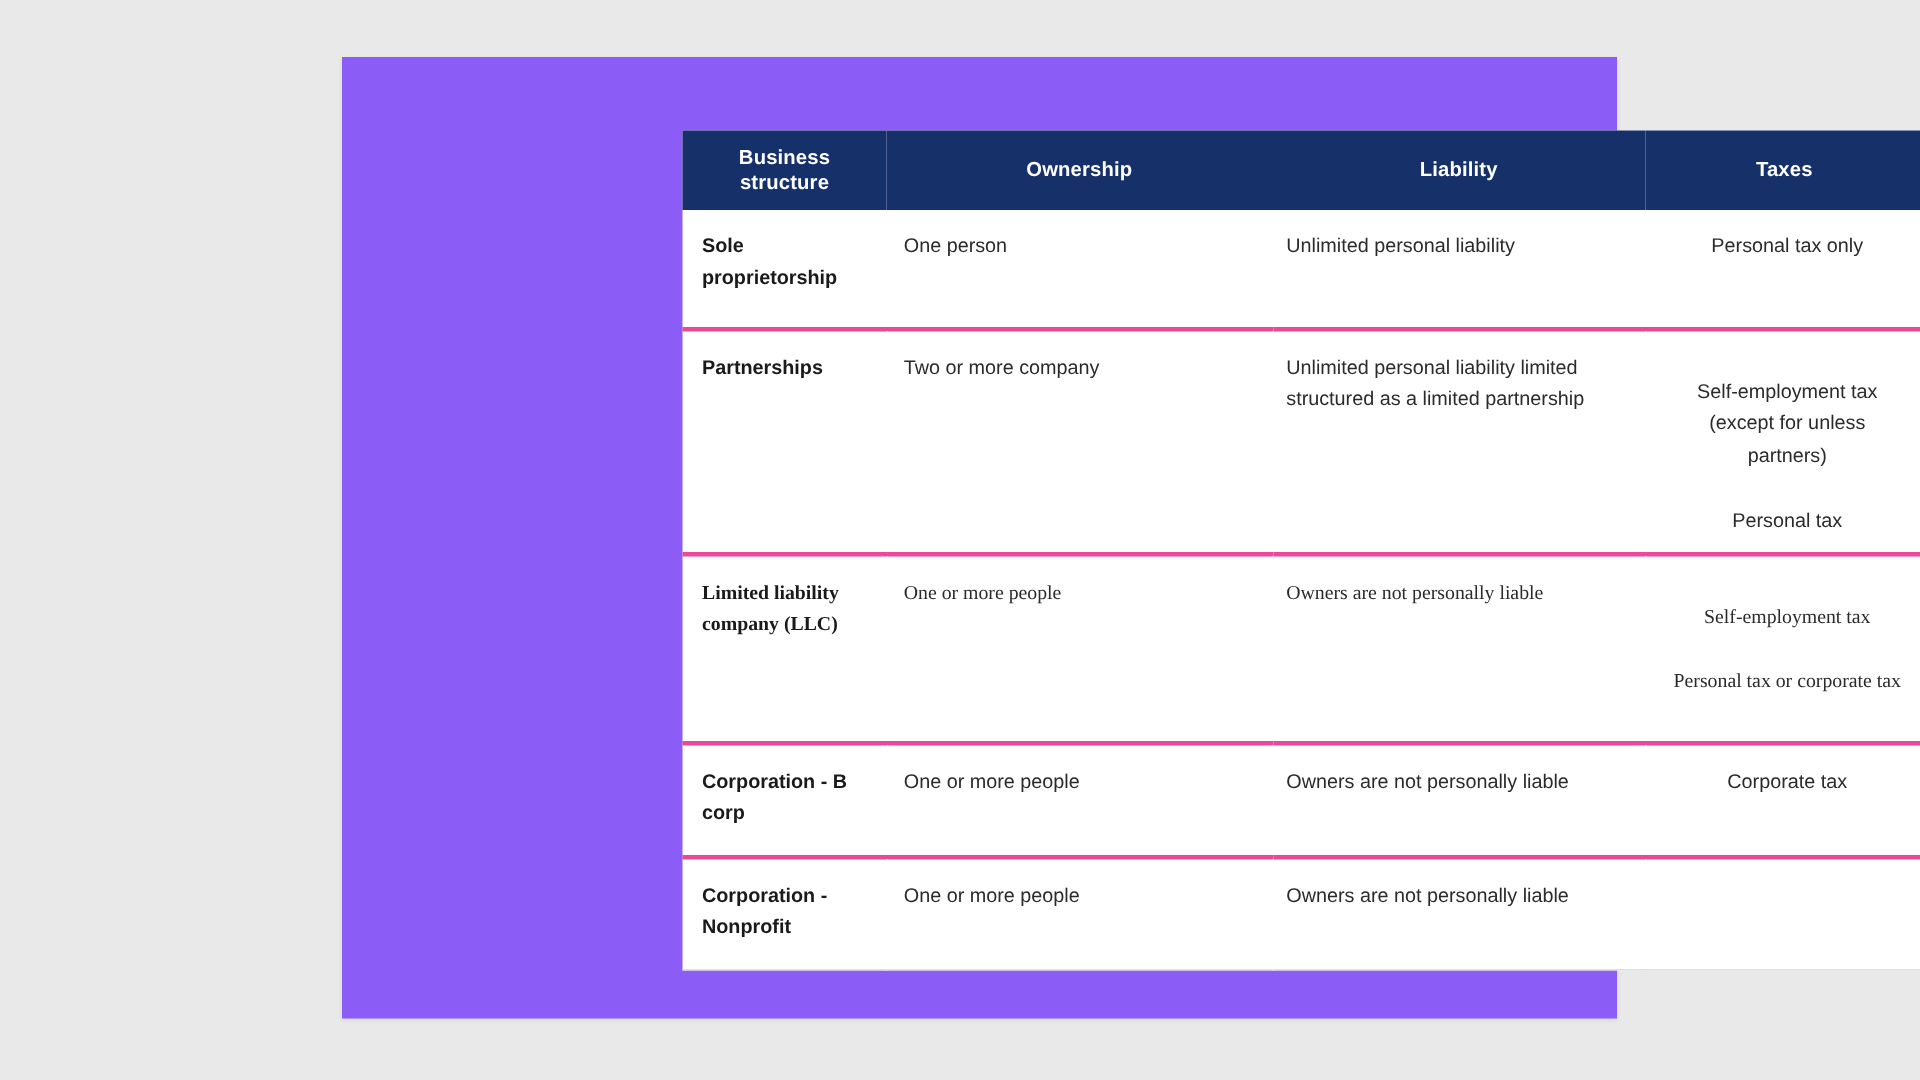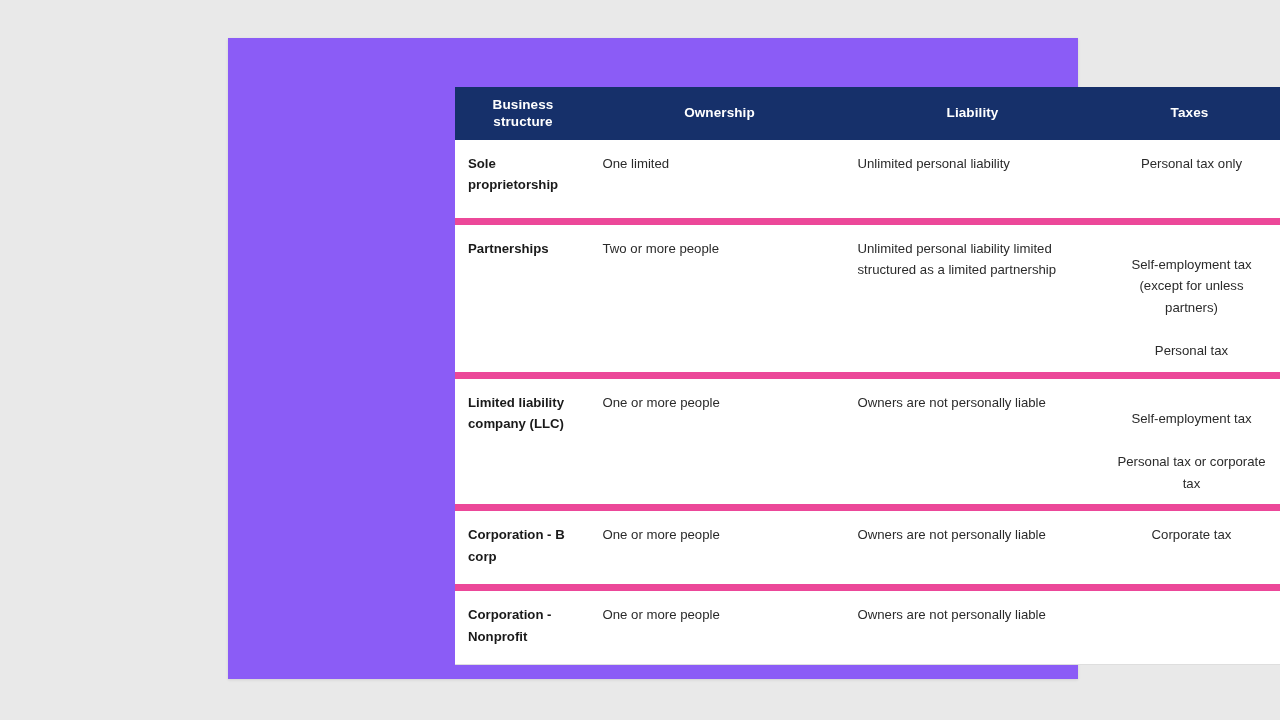--- a/index.html
+++ b/index.html
@@ -59,21 +59,21 @@
     font-weight: bold;
     height: 53px;
     padding: 0 6px;
     text-align: center;
     vertical-align: middle;
     letter-spacing: 0.1px;
     line-height: 1.25;
   }
 
   tbody td {
-    border-bottom: 7px solid #ec4899;
+    border-bottom: 3px solid #ec4899;
     border-right: 1px solid #ededed;
     font-size: 13.2px;
     color: #2b2b2b;
     vertical-align: top;
     padding: 13px 10px 10px 12px;
     line-height: 1.62;
   }
 
   tbody td:last-child {
     border-right: 1px solid #dedede;
@@ -110,21 +110,21 @@
   }
 
   
   .tax-block { display: block; }
   .tax-block.offset-1 { padding-top: 16px; }
   .tax-gap { display: block; height: 22px; }
 
   
   tr.r-sole td      { height: 55px; }
   tr.r-part td      { height: 124px; }
-  tr.r-llc td       { height: 100px; }
+  tr.r-llc td       { height: 100px; font-family: Liberation Serif, serif; }
   tr.r-ccorp td     { height: 50px; }
   tr.r-scorp td     { height: 50px; }
   tr.r-bcorp td     { height: 50px; }
   tr.r-nonprofit td { height: 50px; }
 </style>
 </head>
 <body>
 
 <div id="stage">
 
@@ -149,30 +149,30 @@
             <th>Ownership</th>
             <th>Liability</th>
             <th>Taxes</th>
           </tr>
         </thead>
 
         <tbody>
 
           <tr class="r-sole">
             <td class="col-structure">Sole proprietorship</td>
-            <td class="col-ownership">One limited</td>
+            <td class="col-ownership">One person</td>
             <td class="col-liability">Unlimited personal liability</td>
             <td class="col-taxes">
               <span class="tax-block">Personal tax only</span>
             </td>
           </tr>
 
           <tr class="r-part">
             <td class="col-structure">Partnerships</td>
-            <td class="col-ownership">Two or more people</td>
+            <td class="col-ownership">Two or more company</td>
             <td class="col-liability">Unlimited personal liability limited structured as a limited partnership</td>
             <td class="col-taxes">
               <span class="tax-block offset-1">Self-employment tax (except for unless partners)</span>
               <span class="tax-gap"></span>
               <span class="tax-block">Personal tax</span>
             </td>
           </tr>
 
           <tr class="r-llc">
             <td class="col-structure">Limited liability company (LLC)</td>

